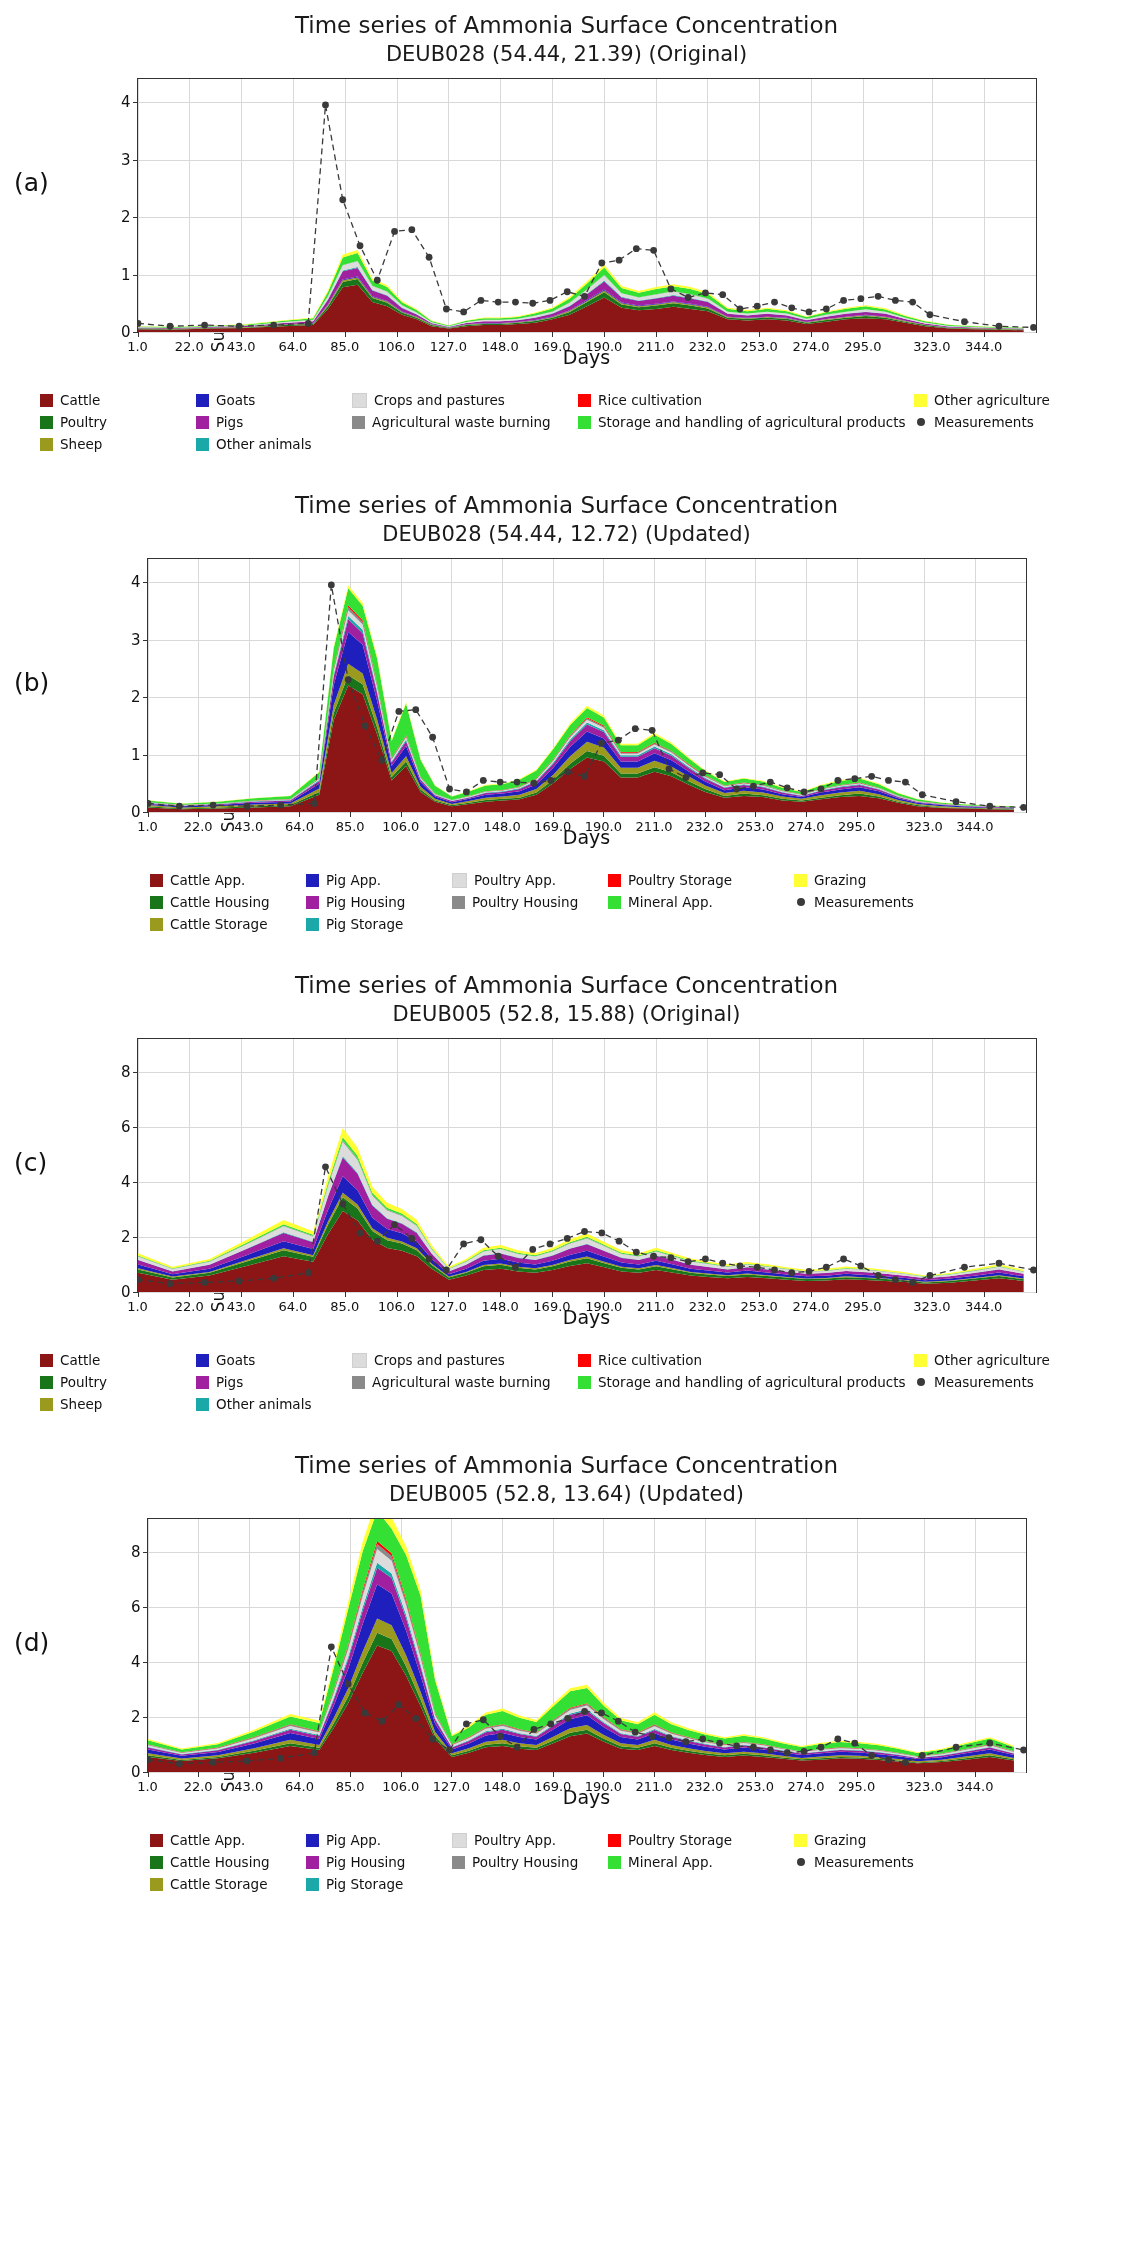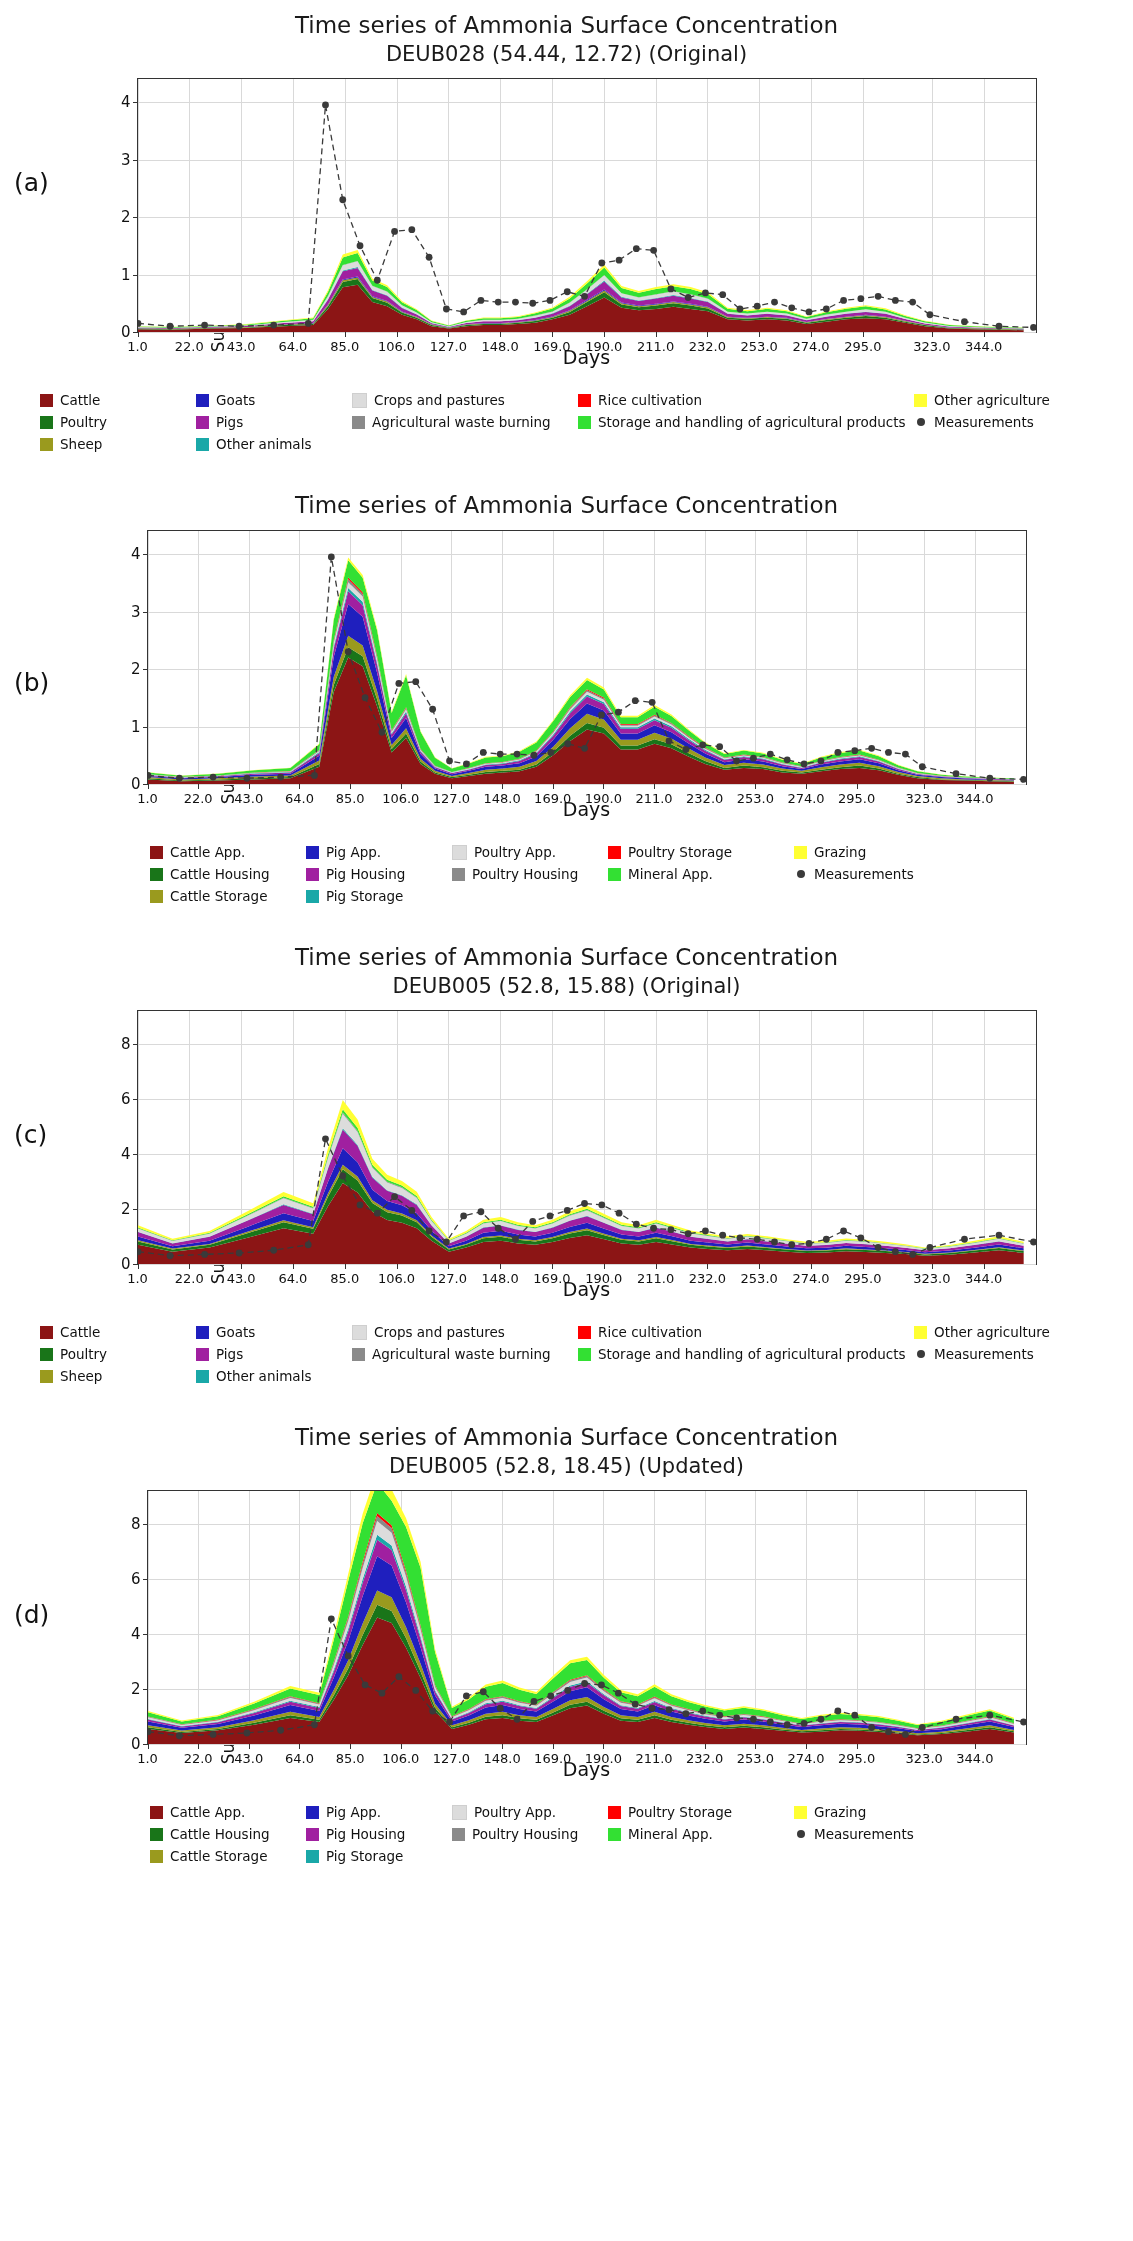--- a/index.html
+++ b/index.html
@@ -28,21 +28,21 @@
   .dotsw i{display:block;width:8px;height:8px;border-radius:50%;background:#3a3a3a;}
 </style>
 </head>
 <body>
 
 <div class="page">
 
   <div class="panel">
     <div class="titles">
       <div class="title-main">Time series of Ammonia Surface Concentration</div>
-      <div class="title-sub">DEUB028 (54.44, 12.72) (Original)</div>
+      <div class="title-sub">DEUB028 (54.44, 21.39) (Original)</div>
     </div>
     <div class="panel-label" style="top:168px;">(a)</div>
     <div class="plotwrap" style="width:1050px;height:300px;">
       <div class="ylabel" style="left:42px;top:150px;">Surface Concentration (μg m⁻³)</div>
       <div class="axes" id="axes-a" style="position:absolute;left:95px;top:10px;width:900px;height:255px;">
           <div class="gridh" style="top: 253px;"></div>
           <div class="ytick" style="top: 253px;">0</div>
           <div class="ytickmark" style="top: 253px;"></div>
           <div class="gridh" style="top: 195.5px;"></div>
           <div class="ytick" style="top: 195.5px;">1</div>
@@ -221,20 +221,21 @@
             <span class="swatch" style="background: rgb(26, 168, 168);"></span>
             <span style="white-space: nowrap;">Other animals</span>
           </div>
         </div>
       </div>
   </div>
 
   <div class="panel" style="margin-top:26px;">
     <div class="titles">
       <div class="title-main">Time series of Ammonia Surface Concentration</div>
+      <div class="title-sub">DEUB028 (54.44, 12.72) (Updated)</div>
     </div>
     <div class="panel-label" style="top:188px;">(b)</div>
     <div class="plotwrap" style="width:1050px;height:300px;">
       <div class="ylabel" style="left:52px;top:150px;">Surface Concentration (μg m⁻³)</div>
       <div class="axes" id="axes-b" style="position:absolute;left:105px;top:10px;width:880px;height:255px;">
           <div class="gridh" style="top: 253px;"></div>
           <div class="ytick" style="top: 253px;">0</div>
           <div class="ytickmark" style="top: 253px;"></div>
           <div class="gridh" style="top: 195.5px;"></div>
           <div class="ytick" style="top: 195.5px;">1</div>
@@ -606,21 +607,21 @@
             <span class="swatch" style="background: rgb(26, 168, 168);"></span>
             <span style="white-space: nowrap;">Other animals</span>
           </div>
         </div>
       </div>
   </div>
 
   <div class="panel" style="margin-top:26px;">
     <div class="titles">
       <div class="title-main">Time series of Ammonia Surface Concentration</div>
-      <div class="title-sub">DEUB005 (52.8, 18.45) (Updated)</div>
+      <div class="title-sub">DEUB005 (52.8, 13.64) (Updated)</div>
     </div>
     <div class="panel-label" style="top:188px;">(d)</div>
     <div class="plotwrap" style="width:1050px;height:300px;">
       <div class="ylabel" style="left:52px;top:150px;">Surface Concentration (μg m⁻³)</div>
       <div class="axes" id="axes-d" style="position:absolute;left:105px;top:10px;width:880px;height:255px;">
           <div class="gridh" style="top: 253px;"></div>
           <div class="ytick" style="top: 253px;">0</div>
           <div class="ytickmark" style="top: 253px;"></div>
           <div class="gridh" style="top: 198px;"></div>
           <div class="ytick" style="top: 198px;">2</div>

